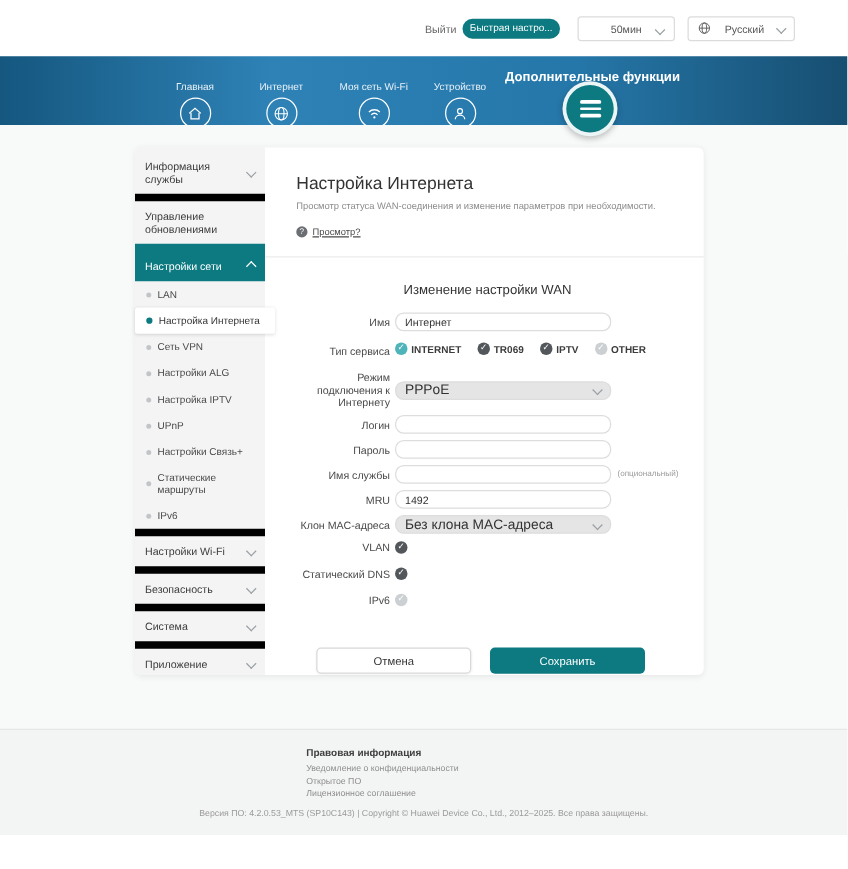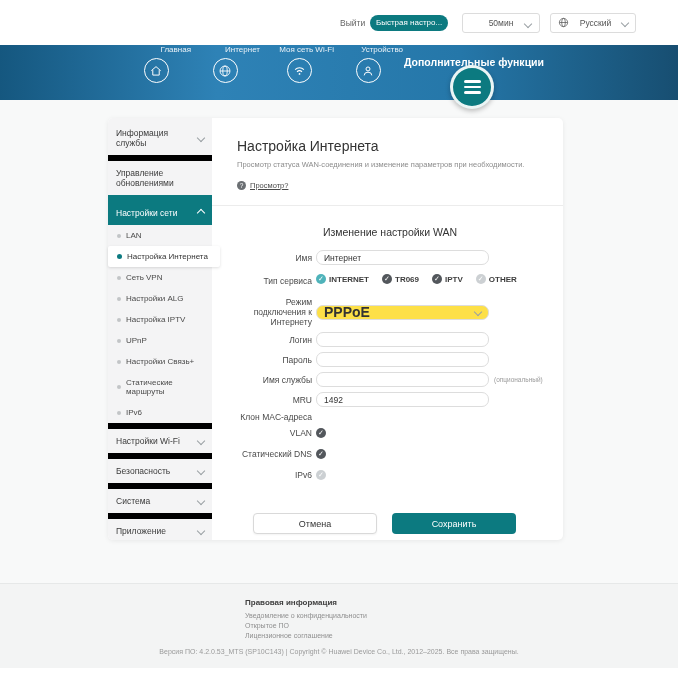--- a/index.html
+++ b/index.html
@@ -18,21 +18,21 @@
         display:flex;align-items:center;font-size:8.5px;color:#555;box-sizing:border-box;cursor:pointer;}
   .sel-time{width:78px;justify-content:center;margin-right:10px;}
   .sel-lang{width:86px;padding:0 7px;}
   .sel-lang span{flex:1;text-align:center;}
   .chv{display:inline-block;width:5px;height:5px;border-right:1.2px solid #9aa0a4;border-bottom:1.2px solid #9aa0a4;transform:rotate(45deg);}
   .chv.up{transform:rotate(-135deg);}
   .sel-time .chv{position:absolute;right:8px;top:7px;}
   
   .nav{position:absolute;left:0;top:45px;width:678px;height:55px;
        background:linear-gradient(90deg,#15577f 0%,#2e82b6 32%,#2577a9 68%,#174e71 100%);}
-  .nitem{position:absolute;top:0;width:70px;text-align:right;color:#eaf2f8;cursor:pointer;}
+  .nitem{position:absolute;top:20px;width:70px;text-align:center;color:#eaf2f8;cursor:pointer;}
   .nitem .nlabel{font-size:8px;display:block;margin-bottom:4px;line-height:9px;}
   .nicircle{width:25px;height:25px;border:1.3px solid #fff;border-radius:50%;margin:0 auto;
             display:flex;align-items:center;justify-content:center;box-sizing:border-box;}
   .nitem:nth-child(1){left:121px;}.nitem:nth-child(2){left:190px;}
   .nitem:nth-child(3){left:264px;}.nitem:nth-child(4){left:333px;}
   .more-label{position:absolute;left:384px;top:11px;width:180px;text-align:center;color:#fff;
               font-size:10.5px;font-weight:700;}
   .menu-fab{position:absolute;left:450px;top:65px;width:44px;height:44px;border-radius:50%;
             background:#0c7a80;border:3px solid rgba(255,255,255,0.92);box-sizing:border-box;
             display:flex;flex-direction:column;align-items:center;justify-content:center;gap:3px;
@@ -64,22 +64,22 @@
             display:flex;align-items:center;justify-content:center;flex:none;}
   .help a{font-size:7.5px;color:#4a4a4a;text-decoration:underline;}
   .cdivider{position:absolute;left:0;right:0;top:87px;border-top:1px solid #ececec;}
   .form{margin-top:36px;}
   .ftitle{text-align:center;font-size:10.5px;color:#333;margin-bottom:12px;}
   .frow{display:flex;align-items:center;margin-bottom:5px;}
   .flabel{width:75px;margin-right:4px;text-align:right;font-size:8.5px;color:#4a4a4a;line-height:10px;flex:none;}
   .fctl{width:173px;box-sizing:border-box;}
   .txt{width:173px;height:15px;border:1px solid #ddd;border-radius:7px;font-size:8.5px;color:#333;
        padding:0 7px;box-sizing:border-box;font-family:inherit;outline:none;background:#fff;}
-  .sel{height:15px;border:1px solid #ddd;border-radius:7px;background:#fde047;display:flex;align-items:center;
-       justify-content:space-between;padding:0 7px;font-size:14px;color:#333;cursor:pointer;font-weight:bold;}
+  .sel{height:15px;border:1px solid #ddd;border-radius:7px;background:#e5e5e5;display:flex;align-items:center;
+       justify-content:space-between;padding:0 7px;font-size:11px;color:#333;cursor:pointer;}
   .note{font-size:6.5px;color:#9b9b9b;margin-left:5px;}
   .cb{width:10px;height:10px;border-radius:50%;display:inline-flex;align-items:center;justify-content:center;
       color:#fff;font-size:7px;line-height:10px;flex:none;cursor:pointer;}
   .cb.teal{background:#4fb3ba;}.cb.dark{background:#53575c;}.cb.light{background:#ccd0d3;}
   .svc{display:flex;align-items:center;gap:13px;height:12px;margin-bottom:7px;margin-top:3px;}
   .svc .it{display:flex;align-items:center;gap:3px;font-size:8px;color:#3c3c3c;font-weight:600;cursor:pointer;}
   .trow{display:flex;align-items:center;margin-bottom:9px;height:12px;}
   .btns{display:flex;margin-top:32px;margin-left:16px;gap:15px;}
   .btn{height:21px;width:124px;border-radius:4px;font-size:9px;display:flex;align-items:center;
        justify-content:center;box-sizing:border-box;cursor:pointer;}
@@ -295,20 +295,24 @@
         <span class="note">(опциональный)</span>
       </div>
 
       <div class="frow">
         <div class="flabel">MRU</div>
         <input class="txt" value="1492" style="">
       </div>
 
       <div class="frow">
         <div class="flabel">Клон MAC-адреса</div>
+        <div class="sel fctl">
+          <span>Без клона MAC-адреса</span>
+          <i class="chv"></i>
+        </div>
       </div>
 
       <div id="toggles">
           <div class="trow">
             <div class="flabel">VLAN</div>
             <span class="cb dark">✓</span>
           </div>
           <div class="trow">
             <div class="flabel">Статический DNS</div>
             <span class="cb dark">✓</span>

